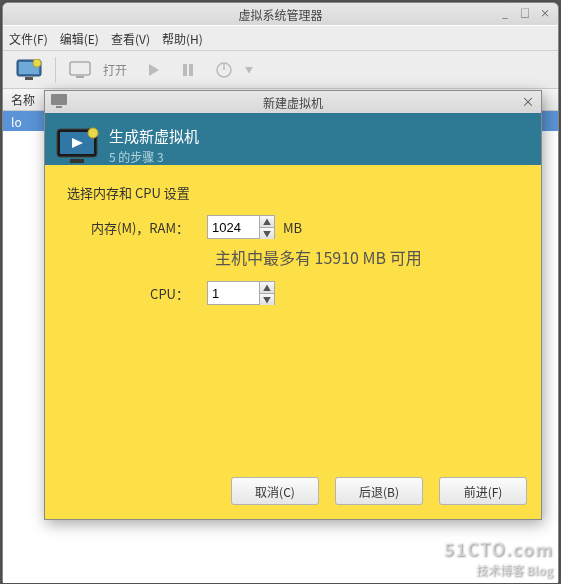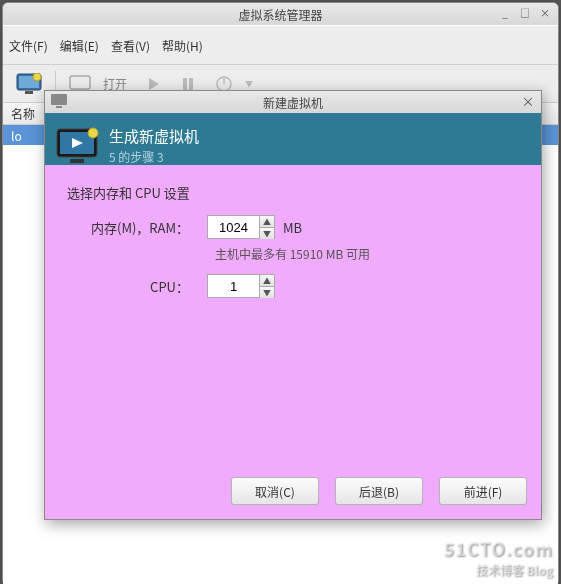--- a/index.html
+++ b/index.html
@@ -33,21 +33,21 @@
     font-size: 12px;
     color: #444;
   }
   .titlebar .wincontrols {
     position: absolute; right: 6px; top: 2px;
     display: flex; gap: 6px;
     font-size: 10px; color: #555;
   }
   .titlebar .winctl { width:14px; text-align:center; cursor:default; }
   .menubar {
-    height: 40px;
+    height: 26px;
     background: #ededed;
     border-top: 1px solid #fff;
     border-bottom: 1px solid #d0d0d0;
     display: flex;
     align-items: center;
     padding: 12px 6px;
     gap: 12px;
     color: #333;
     text-align: center;
   }
@@ -93,21 +93,21 @@
     align-items: center;
     padding: 0 8px;
     font-size: 12px;
   }
 
   
   .dialog {
     position: absolute;
     top: 90px; left: 44px;
     width: 498px; height: 430px;
-    background: #f0abfc;
+    background: #fde047;
     border: 1px solid #8a8a8a;
     box-shadow: 2px 4px 14px rgba(0,0,0,.35);
   }
   .dlg-title {
     height: 22px;
     background: linear-gradient(#e8e8e8,#d8d8d8);
     display: flex; align-items: center; justify-content: center;
     font-size: 12px; color:#444;
     position: relative;
   }
@@ -145,21 +145,21 @@
   .row-label {
     width: 140px; text-align:right; padding-right:18px;
     font-size:13px;
   }
   .spinbox {
     display:flex; align-items:stretch;
     height:24px;
   }
   .spinbox input {
     width: 52px;
-    text-align:center;
+    text-align:left;
     font-size:13px;
     padding: 0 4px;
     border:1px solid #aaa;
     border-right:none;
     background:#fff;
   }
   .spinbox .spinbtns {
     display:flex; flex-direction:column;
     width:16px;
     border:1px solid #aaa;
@@ -167,21 +167,21 @@
   .spinbox .spinbtns div {
     flex:1;
     background: linear-gradient(#f8f8f8,#e0e0e0);
     font-size:8px;
     display:flex; align-items:center; justify-content:center;
     color:#555;
   }
   .spinbox .spinbtns div:first-child { border-bottom:1px solid #aaa; }
   .unit { margin-left:8px; font-size:13px; }
   .hint {
-    font-size:12px; color:#555;
+    font-size:16px; color:#555;
     margin-left:148px; margin-bottom:12px;
   }
   .dlg-buttons {
     position:absolute;
     right: 14px; bottom: 14px;
     display:flex; gap:16px;
   }
   .btn {
     min-width: 88px; height: 28px;
     background: linear-gradient(#fcfcfc,#e6e6e6);

